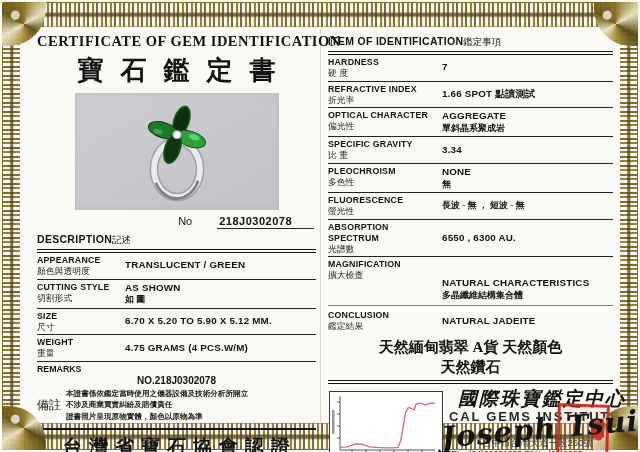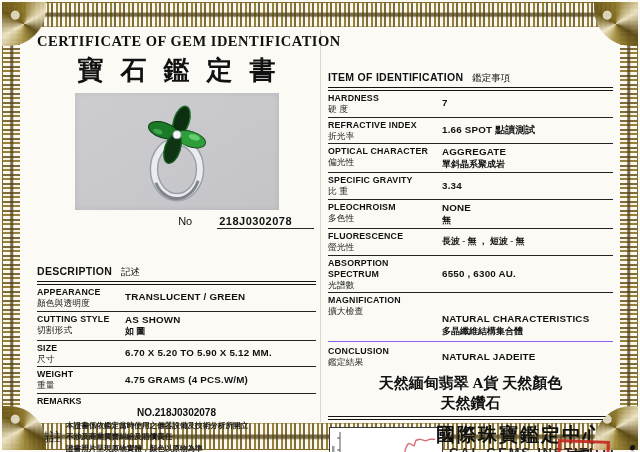--- a/index.html
+++ b/index.html
@@ -43,21 +43,21 @@
   .col-right{position:absolute;left:328px;top:35px;width:285px;}
 
   .title-en{font-family:"Liberation Serif",serif;font-weight:bold;font-size:14.5px;text-align:center;letter-spacing:.5px;white-space:nowrap;}
   .title-zh{font-family:"Liberation Serif",serif;font-weight:bold;font-size:26px;text-align:center;letter-spacing:17px;text-indent:17px;margin:3px 0 5px;}
 
   .photo{width:204px;height:117px;margin:0 auto 5px;background:linear-gradient(150deg,#cdcdd1,#c3c3c8);display:flex;align-items:center;justify-content:center;box-shadow:inset 0 0 6px rgba(0,0,0,.08);}
 
   .no-line{display:flex;justify-content:flex-end;align-items:baseline;gap:25px;font-size:11px;margin:1px 2px 4px 0;}
   .no-num{font-weight:bold;border-bottom:1.5px solid #2a2a2a;padding:0 22px 1px 2px;letter-spacing:.5px;}
 
-  .sec-header{display:flex;align-items:baseline;gap:9px;border-bottom:4px double #141414;padding-bottom:2px;margin-top:36px;}
+  .sec-header{display:flex;align-items:baseline;border-bottom:4px double #141414;padding-bottom:2px;}
   .sec-header .en{font-weight:bold;font-size:10.5px;letter-spacing:.3px;}
   .sec-header .zh{font-size:9.5px;}
 
   .trow{display:flex;border-bottom:1px solid #232323;padding:2px 0 2px;}
   .tlab{width:88px;flex:none;}
   .col-right .tlab{width:114px;}
   .len{font-weight:bold;font-size:8.8px;letter-spacing:.2px;line-height:1.25;}
   .lzh{font-size:8.8px;line-height:1.2;color:#1c1c1c;}
   .tval{flex:1;align-self:center;}
   .ven{font-weight:bold;font-size:9.8px;line-height:1.3;letter-spacing:.2px;}
@@ -74,21 +74,21 @@
   .rem-notes{flex:1;font-size:7.6px;line-height:1.5;font-family:"Liberation Serif",serif;font-weight:bold;color:#1a1a1a;}
 
   .assoc-footer{border-top:2.5px solid #141414;margin-top:3px;padding-top:4px;text-align:center;
     font-family:"Liberation Serif",serif;font-weight:bold;font-size:19px;letter-spacing:7px;text-indent:7px;}
 
   .concl-zh{text-align:center;font-family:"Liberation Serif",serif;font-weight:bold;font-size:15px;line-height:1.35;margin:3px 0 2px;}
   .dbl-rule{border-bottom:4px double #141414;margin:1px 0 4px;}
 
   .inst-block{position:relative;height:82px;}
   .chart-box{position:absolute;left:1px;top:3px;width:112px;height:73px;border:1px solid #3a3a3a;background:#fff;}
-  .inst-name{position:absolute;left:108px;top:-2px;font-family:"Liberation Serif",serif;font-weight:bold;font-size:19px;letter-spacing:2px;white-space:nowrap;}
+  .inst-name{position:absolute;left:130px;top:-2px;font-family:"Liberation Serif",serif;font-weight:bold;font-size:19px;letter-spacing:2px;white-space:nowrap;font-style:italic;}
   .inst-en{position:absolute;left:121px;top:21px;font-size:13px;font-weight:bold;letter-spacing:1.8px;color:#262626;white-space:nowrap;}
   .signature{position:absolute;left:113px;top:24px;font-family:"DejaVu Serif",serif;font-style:italic;font-weight:bold;font-size:29px;transform:rotate(-5deg);letter-spacing:1px;color:#141414;white-space:nowrap;z-index:3;}
   .inst-addr{position:absolute;left:122px;top:49px;font-size:9.5px;color:#333;white-space:nowrap;margin-left:32px;}
   .inst-tel{position:absolute;left:118px;top:61px;font-size:8.6px;color:#2a2a2a;white-space:nowrap;}
   .stamp{
     position:absolute;right:4px;top:16px;width:52px;height:54px;z-index:2;
     border:3px solid #c5291f;background:rgba(255,60,40,.08);
     color:#c5291f;transform:rotate(2deg);
     writing-mode:vertical-rl;font-family:"Liberation Serif",serif;font-weight:bold;
     font-size:12.5px;line-height:1.06;letter-spacing:1px;padding:2px;box-sizing:border-box;

